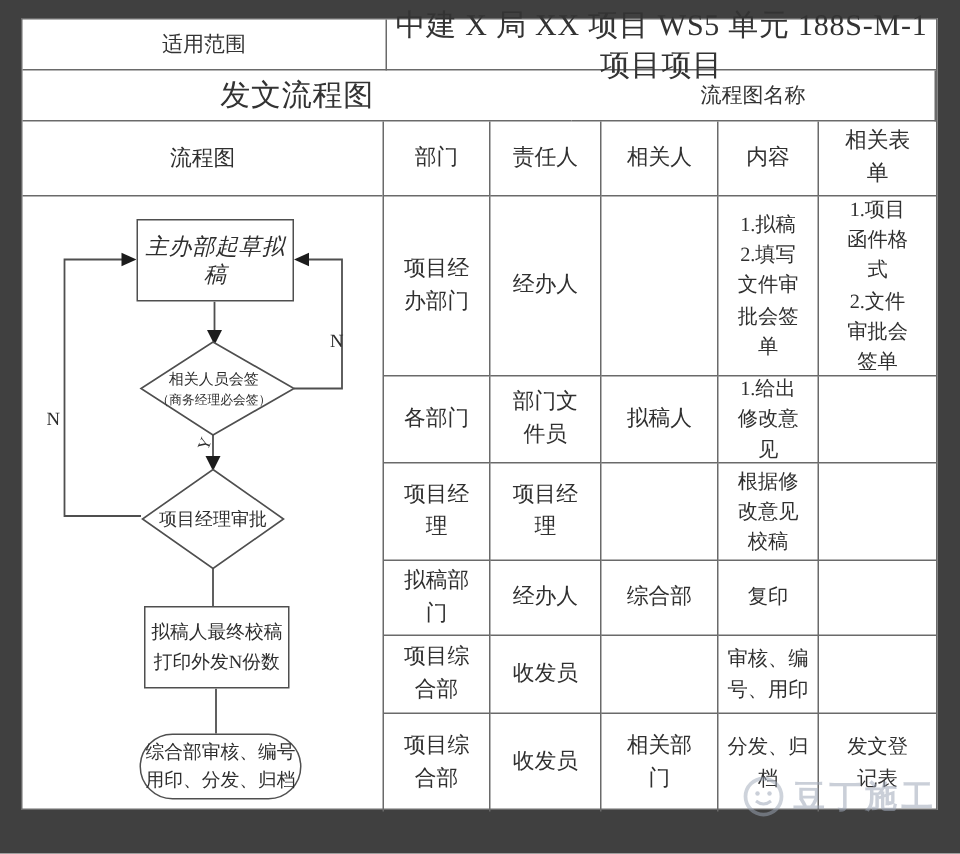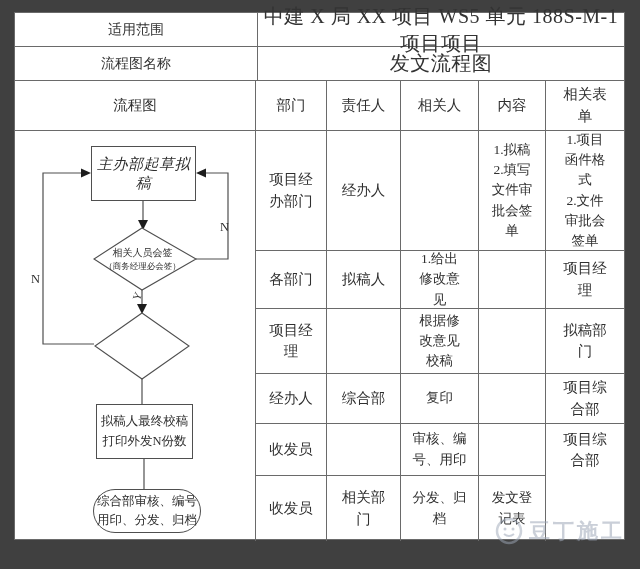--- a/index.html
+++ b/index.html
@@ -96,22 +96,22 @@
 
 <div class="page">
   <div class="doc-table">
 
     <div class="trow top-row">
       <div class="cell c-left">适用范围</div>
       <div class="cell c-right">中建 X 局 XX 项目 WS5 单元 188S-M-1 项目项目</div>
     </div>
 
     <div class="trow top-row">
+      <div class="cell c-right">发文流程图</div>
       <div class="cell c-left">流程图名称</div>
-      <div class="cell c-right">发文流程图</div>
     </div>
 
     <div class="mid">
 
       <div class="left-col">
         <div class="flow-header">流程图</div>
 
         <div class="flow-area">
           <svg class="flow-svg" width="243" height="410" viewBox="0 0 243 410">
 
@@ -136,20 +136,21 @@
             <polygon points="66,37.5 66,46.5 76,42" fill="#1c1c1c"></polygon>
           </svg>
 
           <div class="fnode fbox1">主办部起草拟稿</div>
 
           <div class="dtext d1">
             <span class="l1">相关人员会签</span>
             <span class="l2">（商务经理必会签）</span>
           </div>
 
+          <div class="dtext d2">项目经理审批</div>
 
           <div class="fnode fbox2">拟稿人最终校稿
 打印外发N份数</div>
 
           <div class="fnode fstadium">综合部审核、编号
 用印、分发、归档</div>
 
           <span class="flabel fl-n-left">N</span>
           <span class="flabel fl-n-right">N</span>
           <span class="flabel fl-y">Y</span>
@@ -175,20 +176,22 @@
 批会签
 单</div>
         <div class="gc small">1.项目
 函件格
 式
 2.文件
 审批会
 签单</div>
 
         <div class="gc">各部门</div>
+        <div class="gc">部门文
+件员</div>
         <div class="gc">拟稿人</div>
         <div class="gc small">1.给出
 修改意
 见</div>
         <div class="gc small"></div>
 
         <div class="gc">项目经
 理</div>
         <div class="gc">项目经
 理</div>

